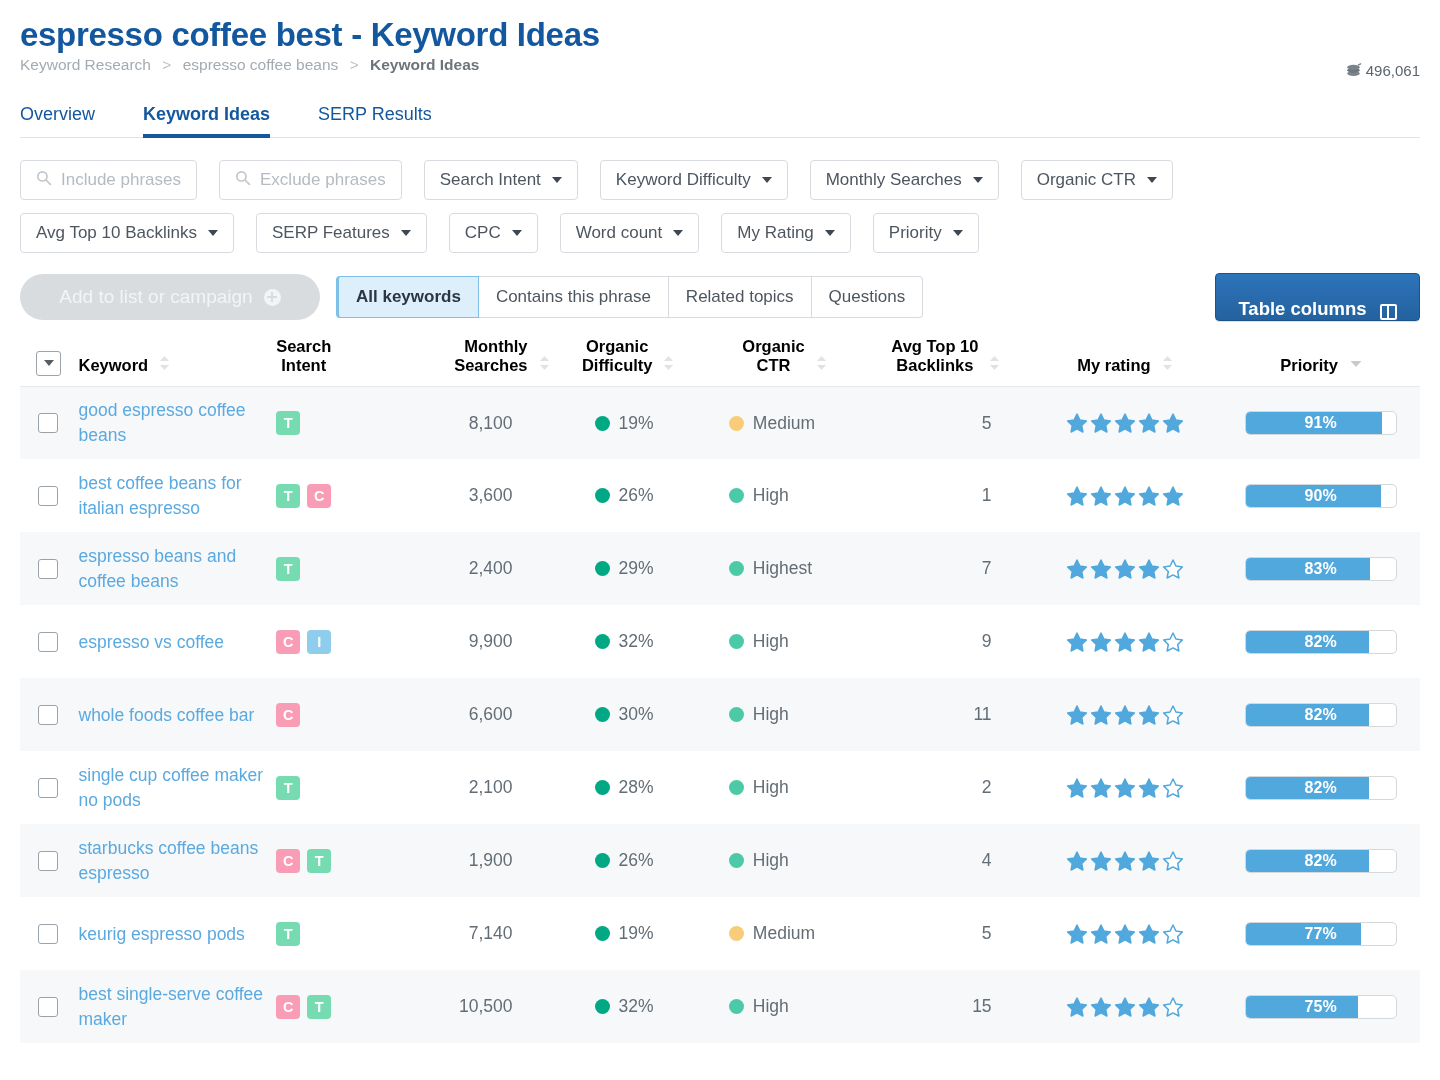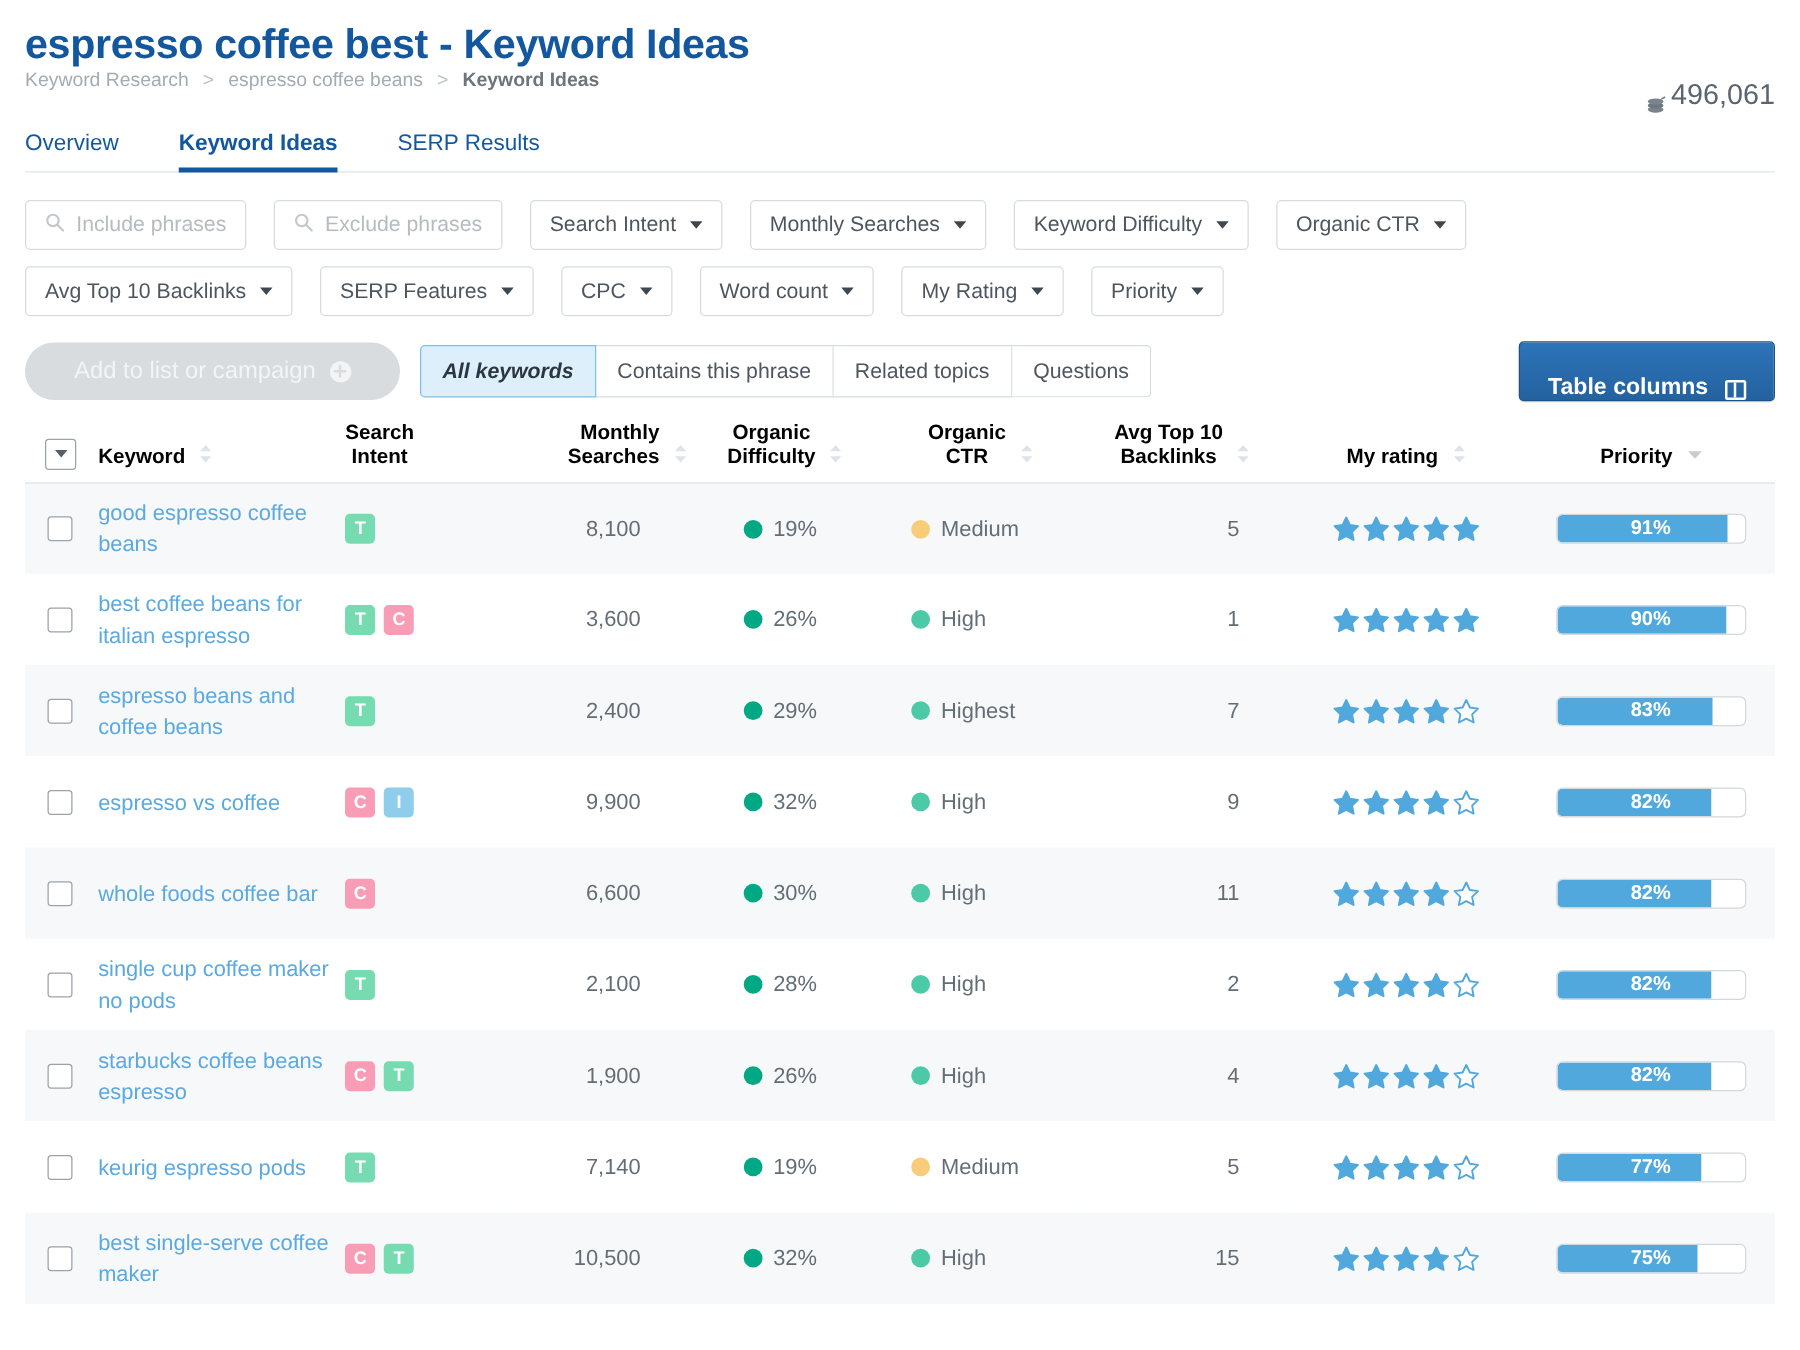--- a/index.html
+++ b/index.html
@@ -19,22 +19,22 @@
     letter-spacing:-0.3px;
     margin:16px 0 2px 0;
   }
   .breadcrumb { font-size:15.5px; color:#a3abb3; padding-bottom:2px; }
   .breadcrumb .sep { margin:0 7px; color:#b9c0c6; }
   .breadcrumb .crumb-link { color:#a3abb3; }
   .breadcrumb .crumb-current { color:#6d747b; font-weight:bold; }
 
   .credits {
     position:absolute; right:20px; top:62px;
-    font-size:23px; color:#5a6570;
-    display:flex; align-items:flex-end; gap:4px;
+    font-size:15px; color:#5a6570;
+    display:flex; align-items:center; gap:4px;
   }
   .coin-icon { display:inline-block; width:17px; height:17px; }
 
   .export-btn {
     position:absolute; right:20px; top:100px;
     width:222px; height:45px;
     background:linear-gradient(#2d74ba,#24629f);
     border:1px solid #1d5287;
     border-radius:4px;
     color:#ffffff; font-size:17.5px; font-weight:bold;
@@ -101,21 +101,21 @@
   .plus-circle::before { left:3.5px; right:3.5px; top:7.5px; height:2px; }
   .plus-circle::after { top:3.5px; bottom:3.5px; left:7.5px; width:2px; }
 
   .seg { display:flex; margin-left:16px; }
   .seg-item {
     height:42px; border:1px solid #d7dbdf; border-left:none;
     background:#fff; font-size:17px; color:#4d565f;
     display:flex; align-items:center; padding:0 17px; cursor:pointer;
     white-space:nowrap;
   }
-  .seg-item:first-child { border-left:1px solid #ef4444; border-radius:4px 0 0 4px;font-style:italic; }
+  .seg-item:first-child { border-left:3px solid #ef4444; border-radius:4px 0 0 4px; }
   .seg-item:last-child { border-radius:0 4px 4px 0; }
   .seg-item.active {
     background:#ddeffb; border-color:#7fc0e8; color:#2b3640; font-weight:bold;
     position:relative; z-index:2;
   }
 
   .tablecols {
     position:absolute; right:0; top:0;
     width:205px; height:48px;
     background:linear-gradient(#2d74ba,#24629f);
@@ -266,25 +266,25 @@
                 <path d="M10 10 L14.4 14.4" stroke="#7b838b" stroke-width="1.7" stroke-linecap="round"></path>
               </svg>
           </span>
           <span class="ph">Exclude phrases</span>
         </div>
         <div class="fbox">
           <span>Search Intent</span>
           <span class="caret"></span>
         </div>
         <div class="fbox">
+          <span>Keyword Difficulty</span>
+          <span class="caret"></span>
+        </div>
+        <div class="fbox">
           <span>Monthly Searches</span>
-          <span class="caret"></span>
-        </div>
-        <div class="fbox">
-          <span>Keyword Difficulty</span>
           <span class="caret"></span>
         </div>
         <div class="fbox">
           <span>Organic CTR</span>
           <span class="caret"></span>
         </div>
       </div>
       <div class="filter-row">
         <div class="fbox">
           <span>Avg Top 10 Backlinks</span>

